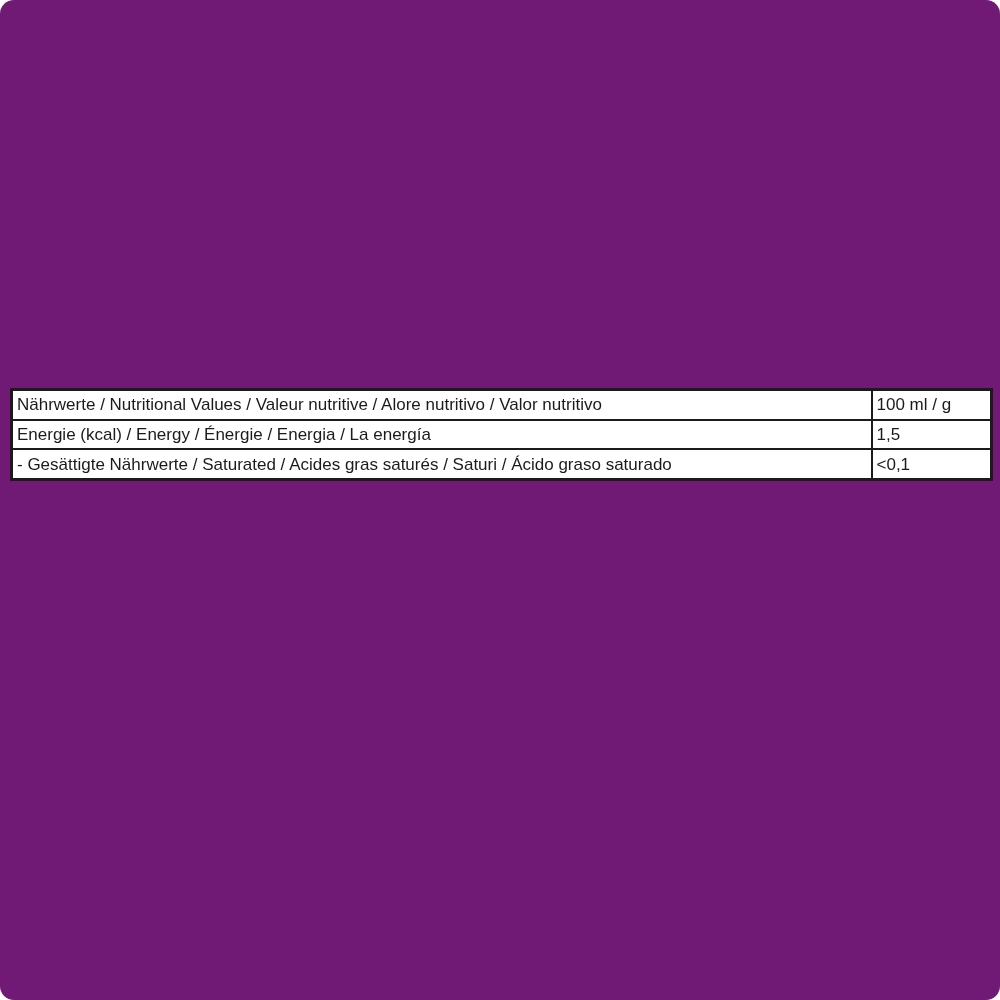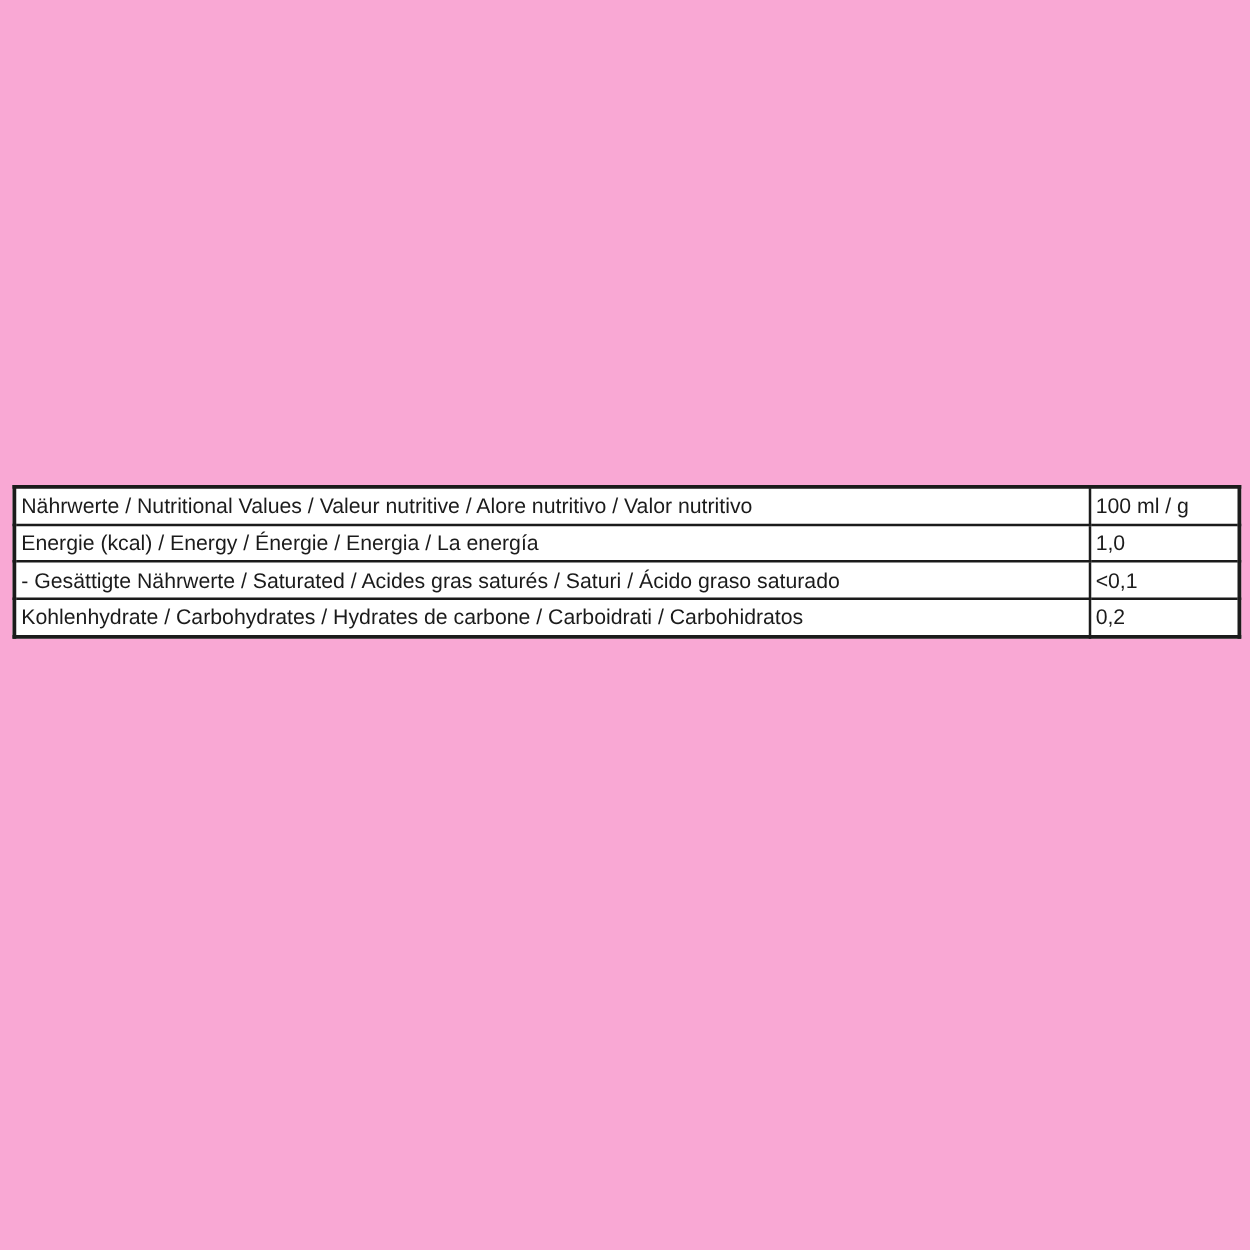--- a/index.html
+++ b/index.html
@@ -7,22 +7,23 @@
     padding: 0;
     width: 1000px;
     height: 1000px;
     background: #ffffff;
     font-family: "Liberation Sans", "DejaVu Sans", sans-serif;
   }
   .page {
     position: relative;
     width: 1000px;
     height: 1000px;
-    background: #f9a8d4;
+    background: #701a75;
     overflow: hidden;
+    border-radius: 14px;
   }
   .nutrition-table-wrap {
     position: absolute;
     left: 10px;
     top: 388px;
     width: 980px;
   }
   table.nutrition {
     border-collapse: collapse;
     table-layout: fixed;
@@ -57,26 +58,22 @@
         <col class="label-col">
         <col class="value-col">
       </colgroup>
       <tbody>
         <tr>
           <th>Nährwerte / Nutritional Values / Valeur nutritive / Alore nutritivo / Valor nutritivo</th>
           <th>100 ml / g</th>
         </tr>
         <tr>
           <td>Energie (kcal) / Energy / Énergie / Energia / La energía</td>
-          <td>1,0</td>
+          <td>1,5</td>
         </tr>
         <tr>
           <td>- Gesättigte Nährwerte / Saturated / Acides gras saturés / Saturi / Ácido graso saturado</td>
           <td>&lt;0,1</td>
-        </tr>
-        <tr>
-          <td>Kohlenhydrate / Carbohydrates / Hydrates de carbone / Carboidrati / Carbohidratos</td>
-          <td>0,2</td>
         </tr>
       </tbody>
     </table>
   </div>
 </div>
 
 </body></html>

